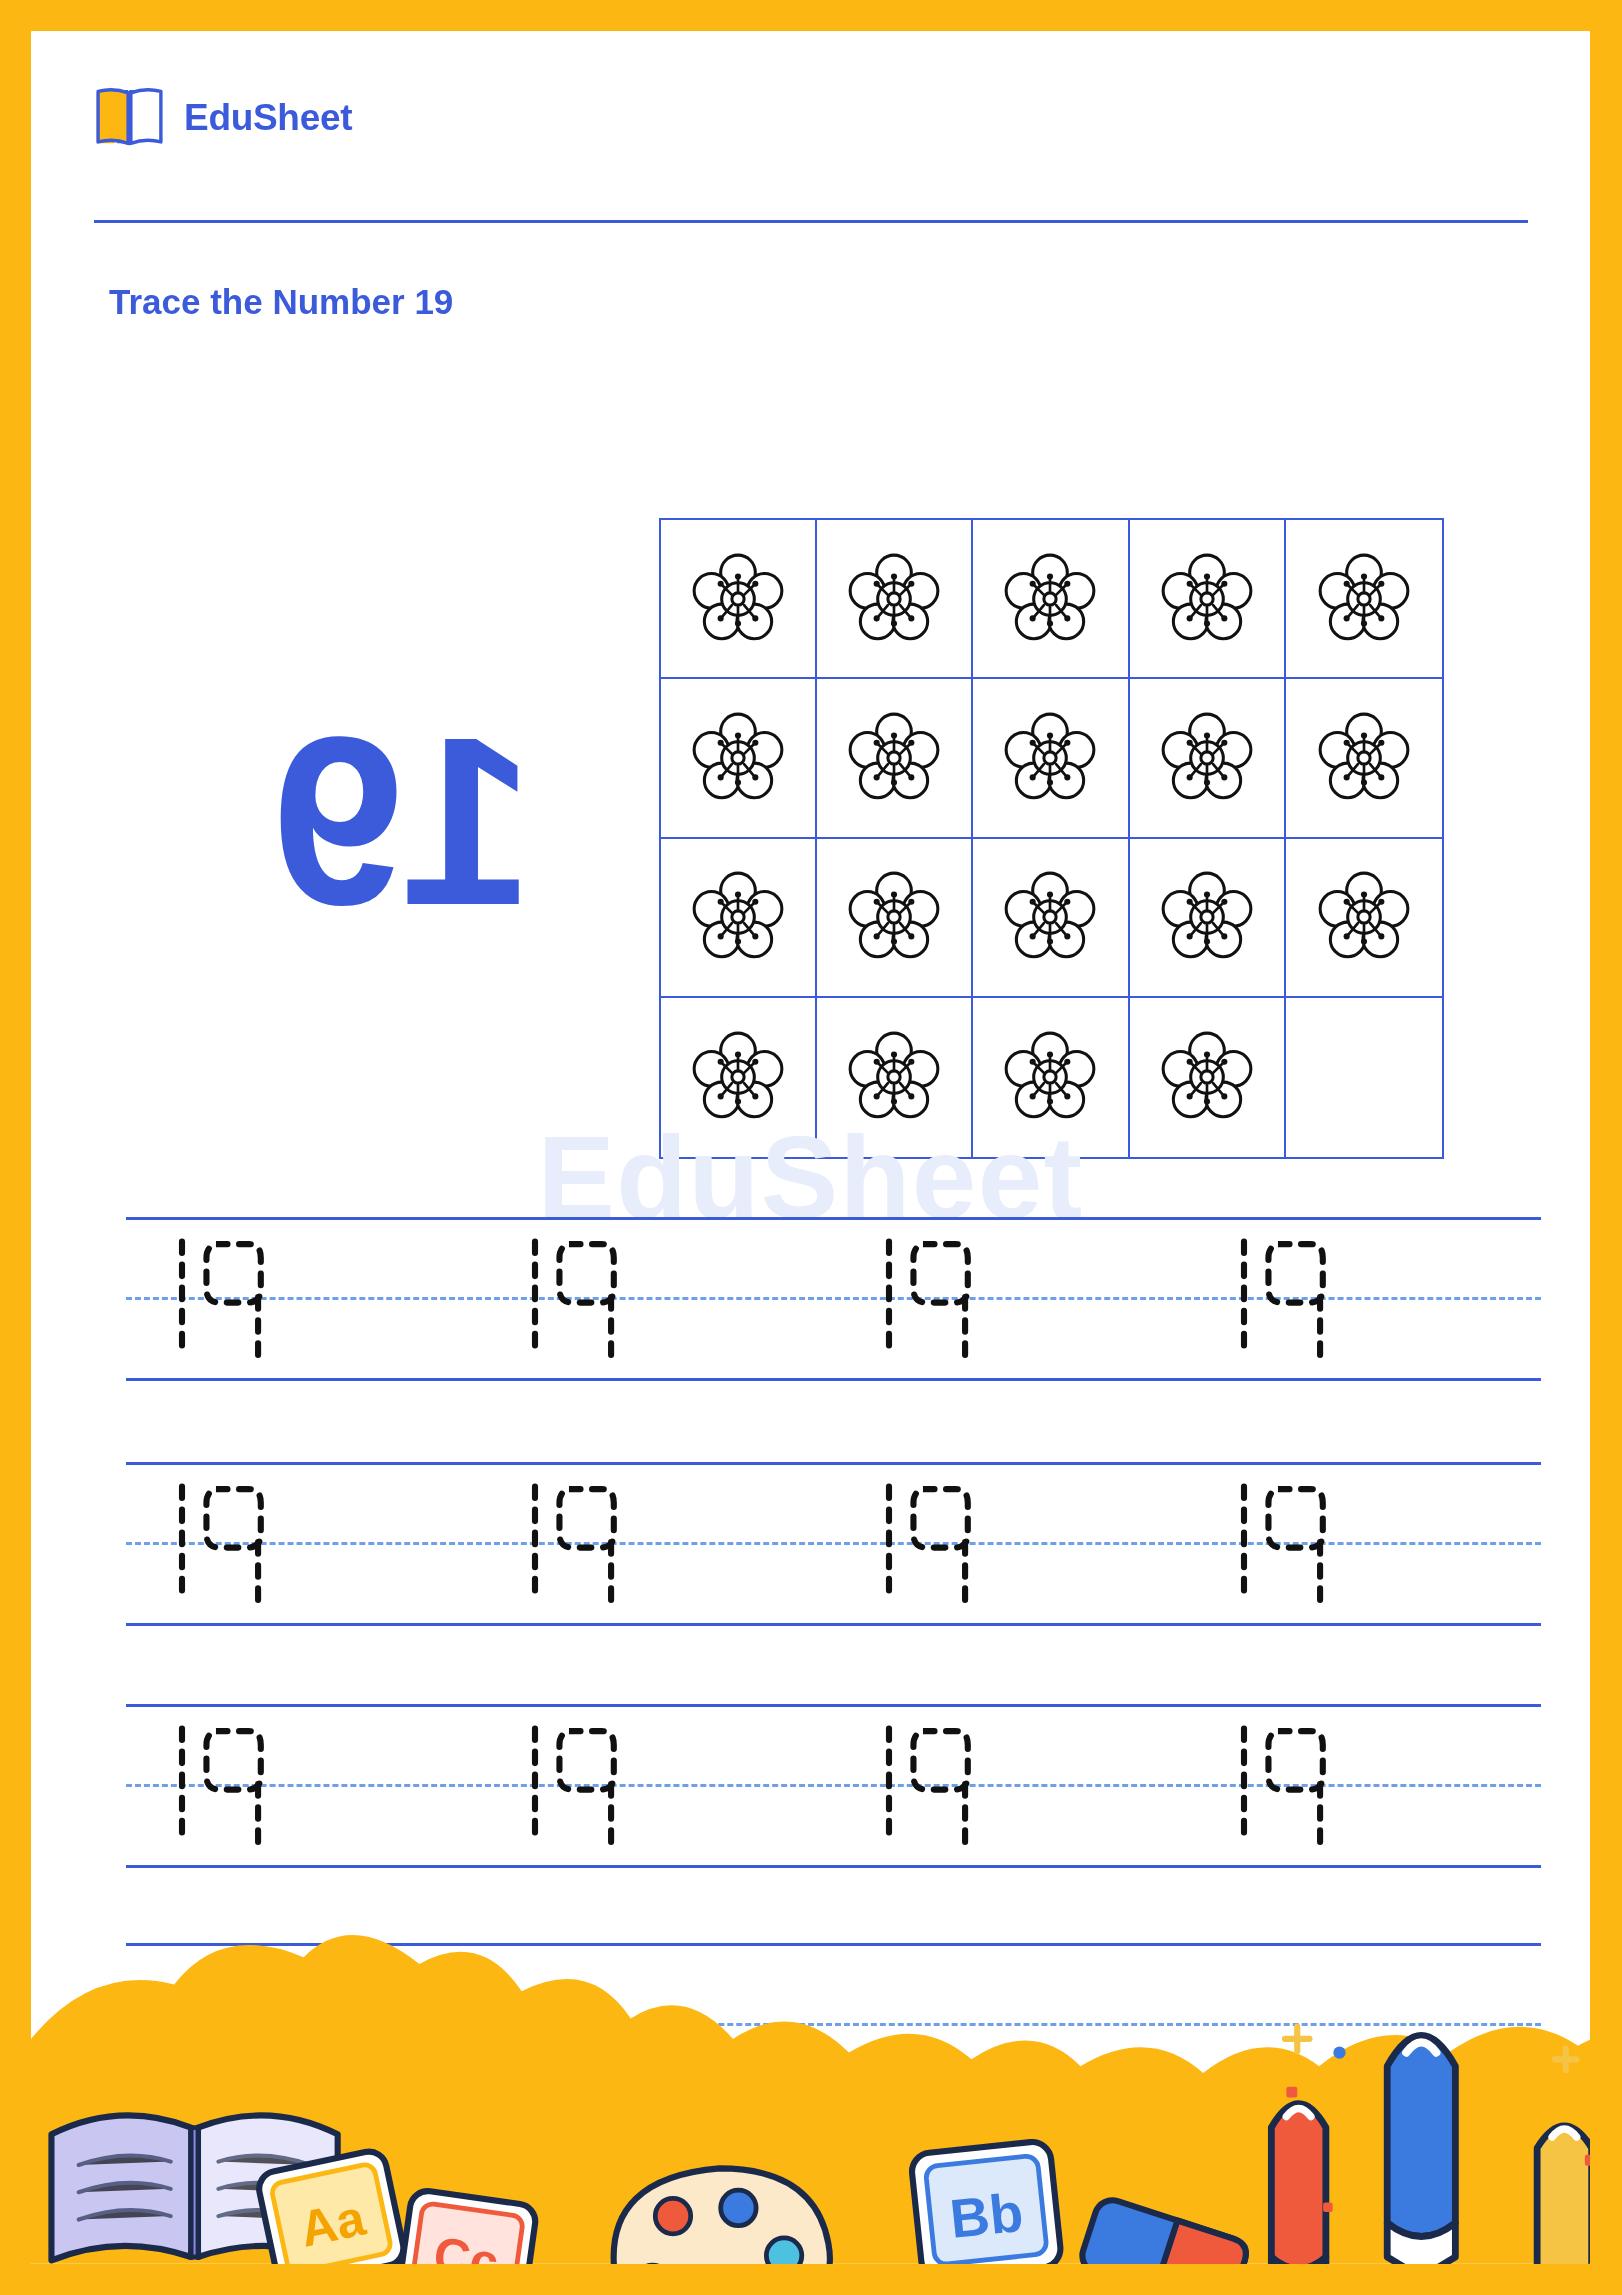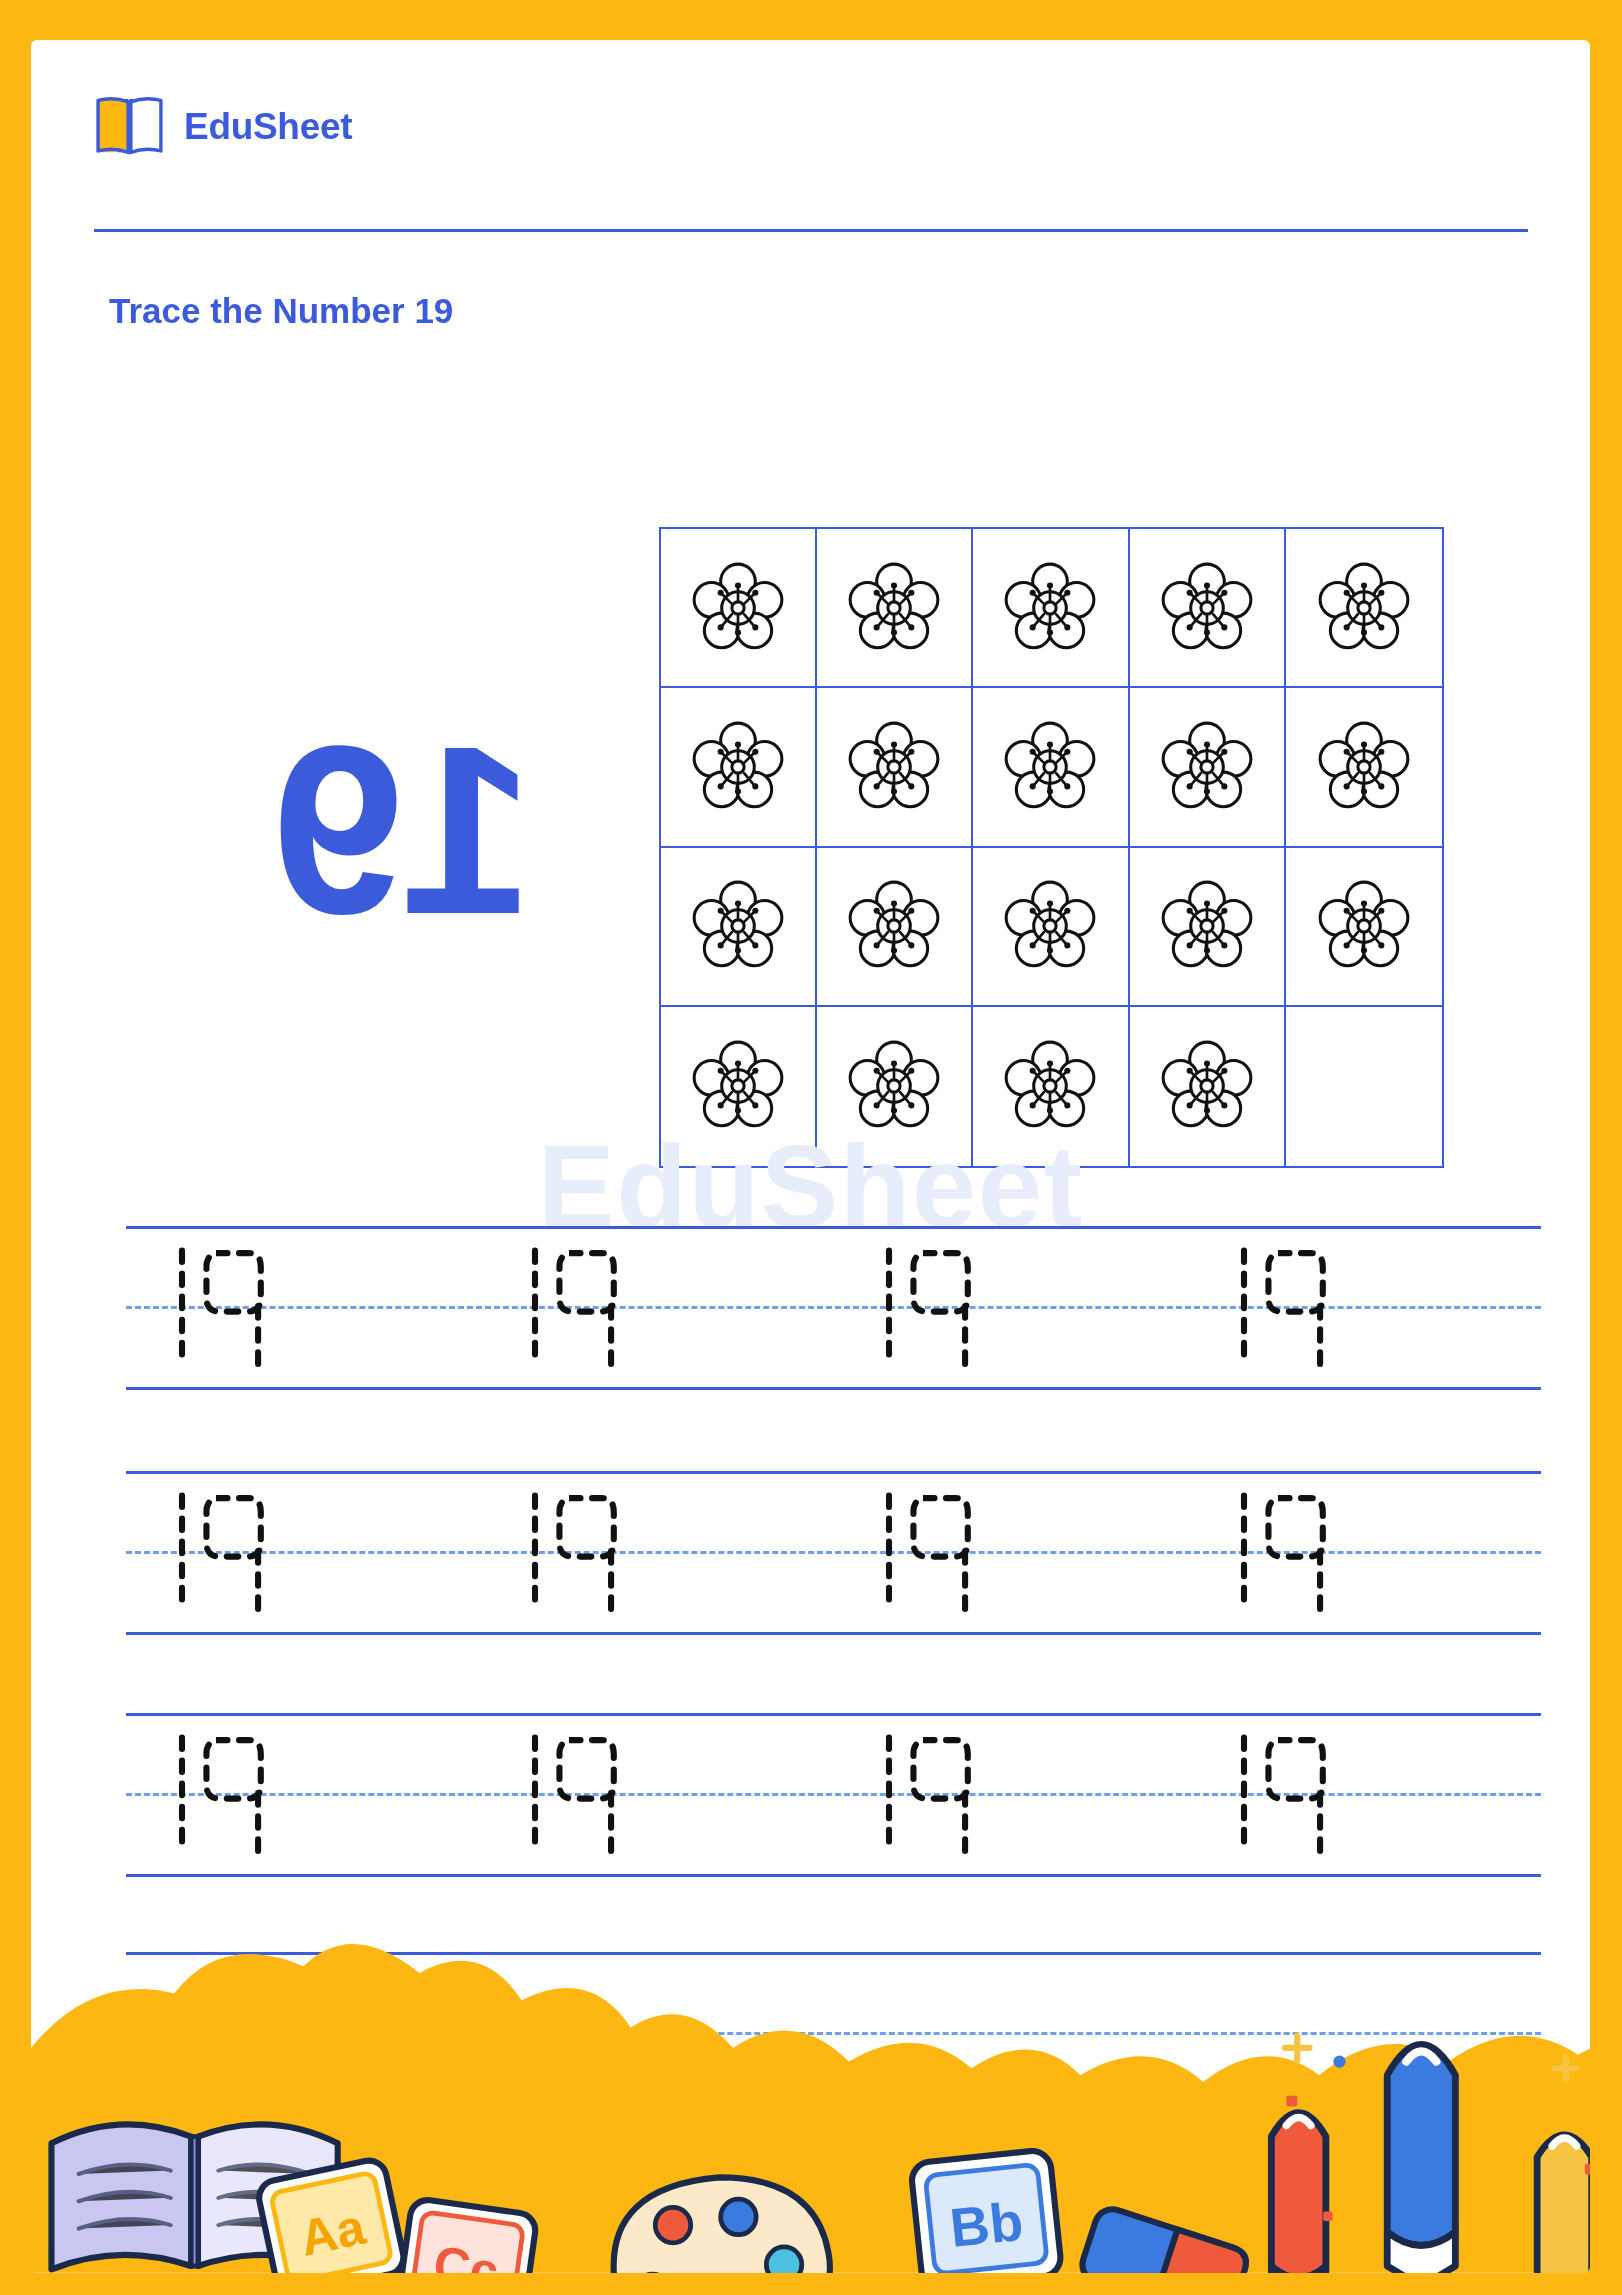--- a/index.html
+++ b/index.html
@@ -23,23 +23,22 @@
     box-sizing: border-box;
     overflow: hidden;
   }
   .sheet {
     position: absolute;
     left: 31px;
     top: 31px;
     width: 1559px;
     height: 2233px;
     background: #ffffff;
-    border-radius: 6px;
+    border-radius: 1px;
     overflow: hidden;
-    margin-top: 9px;
   }
 
   
   .brand {
     position: absolute;
     left: 63px;
     top: 55px;
     display: flex;
     align-items: center;
     gap: 19px;

